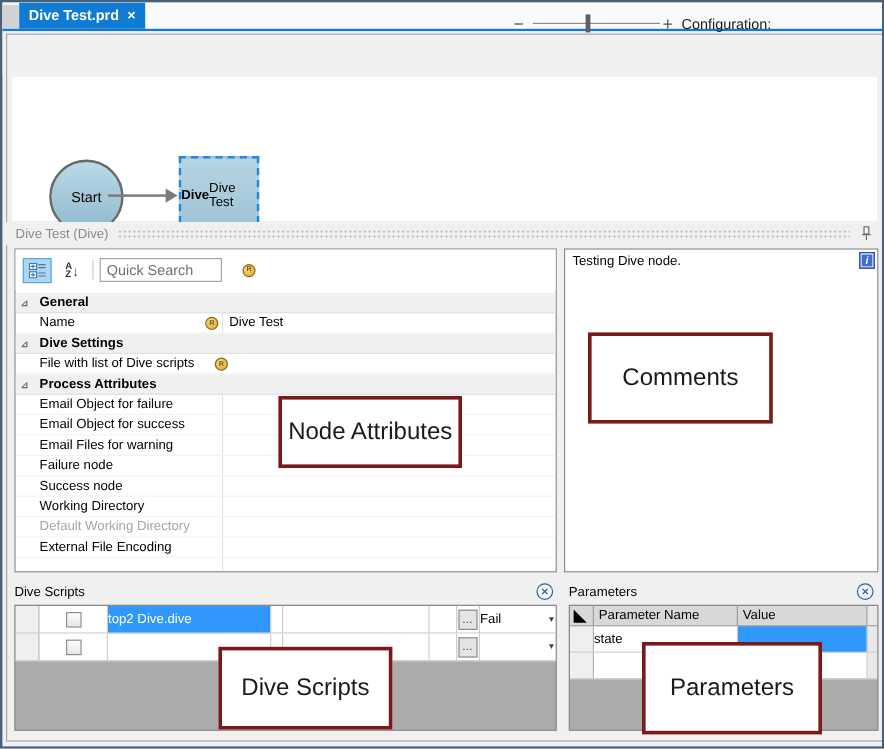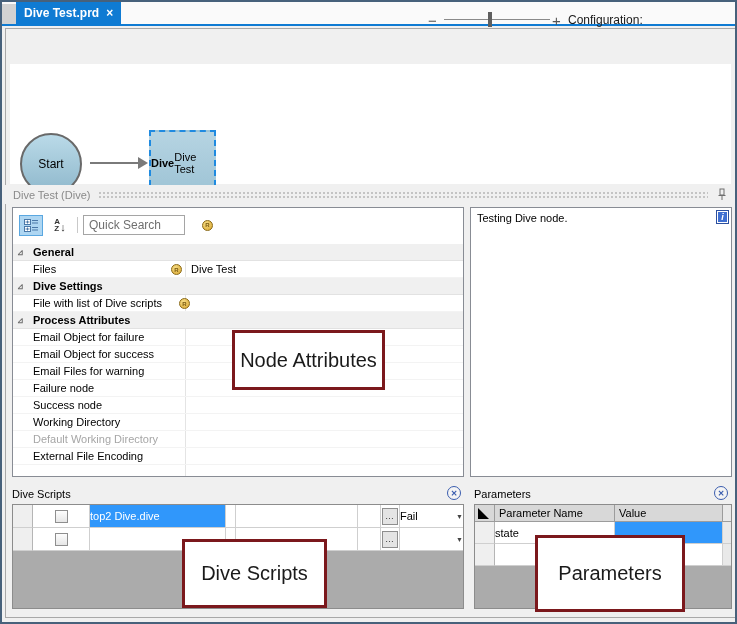--- a/index.html
+++ b/index.html
@@ -24,21 +24,21 @@
   .zoom-thumb { left:486px; top:10px; width:4px; height:15px; background:#5f5f5f; cursor:pointer; }
   .zoom-plus { left:550px; width:14px; font-size:15px; }
   .conf-label { left:566px; top:0; height:36px; display:flex; align-items:center;
                 font-size:12px; color:#1a1a1a; }
   .conf-input { left:650px; top:6px; width:80px; height:23px; border:1px solid #8a8a8a;
                 background:#fff; font-size:12px; padding:2px 4px; font-family:"Liberation Sans",sans-serif; }
 
   
   .frame { left:3px; top:26px; width:731px; height:590px; border:1px solid #a8a8a8; }
   .canvas { left:8px; top:62px; width:721px; height:120px; background:#fff; }
-  .start-node { left:10px; top:69px; width:62px; height:62px; border-radius:50%;
+  .start-node { left:31px; top:69px; width:62px; height:62px; border-radius:50%;
                 background:linear-gradient(#badae8,#8fb8cc); border:2px solid #696969;
                 display:flex; align-items:center; justify-content:center; font-size:12px; color:#000; cursor:pointer; }
   .edge-line { left:80px; top:98px; width:50px; height:2px; background:#7a7a7a; }
   .edge-head { left:128px; top:93px; width:0; height:0;
                border-left:10px solid #7a7a7a; border-top:6px solid transparent;
                border-bottom:6px solid transparent; }
   .dive-node { left:139px; top:66px; width:67px; height:66px;
                background:linear-gradient(#b6d4e2,#9dc3d5); border:2px dashed #1f8ae0;
                display:flex; justify-content:space-between;
                align-items:center; padding:2px 0 3px; cursor:pointer; }
@@ -196,21 +196,21 @@
     </div>
 
     <div class="pg-grid">
       <div class="pg-vline"></div>
 
       <div class="pg-row cat">
         <span class="pg-tri">⊿</span>
         <span class="pg-label">General</span>
       </div>
       <div class="pg-row">
-        <span class="pg-label">Files</span>
+        <span class="pg-label">Name</span>
         <span class="coin pg-coin">R</span>
         <span class="pg-value">Dive Test</span>
       </div>
       <div class="pg-row cat">
         <span class="pg-tri">⊿</span>
         <span class="pg-label">Dive Settings</span>
       </div>
       <div class="pg-row">
         <span class="pg-label">File with list of Dive scripts</span>
         <span class="coin pg-coin" style="left:166px;">R</span>
@@ -322,20 +322,23 @@
       <div class="ccell rowhdr" style="width:20px;"></div>
       <div class="ccell" style="width:120px;"></div>
       <div class="ccell" style="width:108px;"></div>
       <div class="ccell" style="width:8px; border-right:none; background:#e9e9e9;"></div>
     </div>
   </div>
 
   <div class="abs anno" style="left:230px; top:328px; width:153px; height:60px;">
     <span>Node Attributes</span>
   </div>
+  <div class="abs anno" style="left:488px; top:275px; width:154px; height:76px;">
+    <span>Comments</span>
+  </div>
   <div class="abs anno" style="left:180px; top:537px; width:145px; height:69px;">
     <span>Dive Scripts</span>
   </div>
   <div class="abs anno" style="left:533px; top:533px; width:150px; height:77px;">
     <span>Parameters</span>
   </div>
 
 </div>
 
 </body></html>

